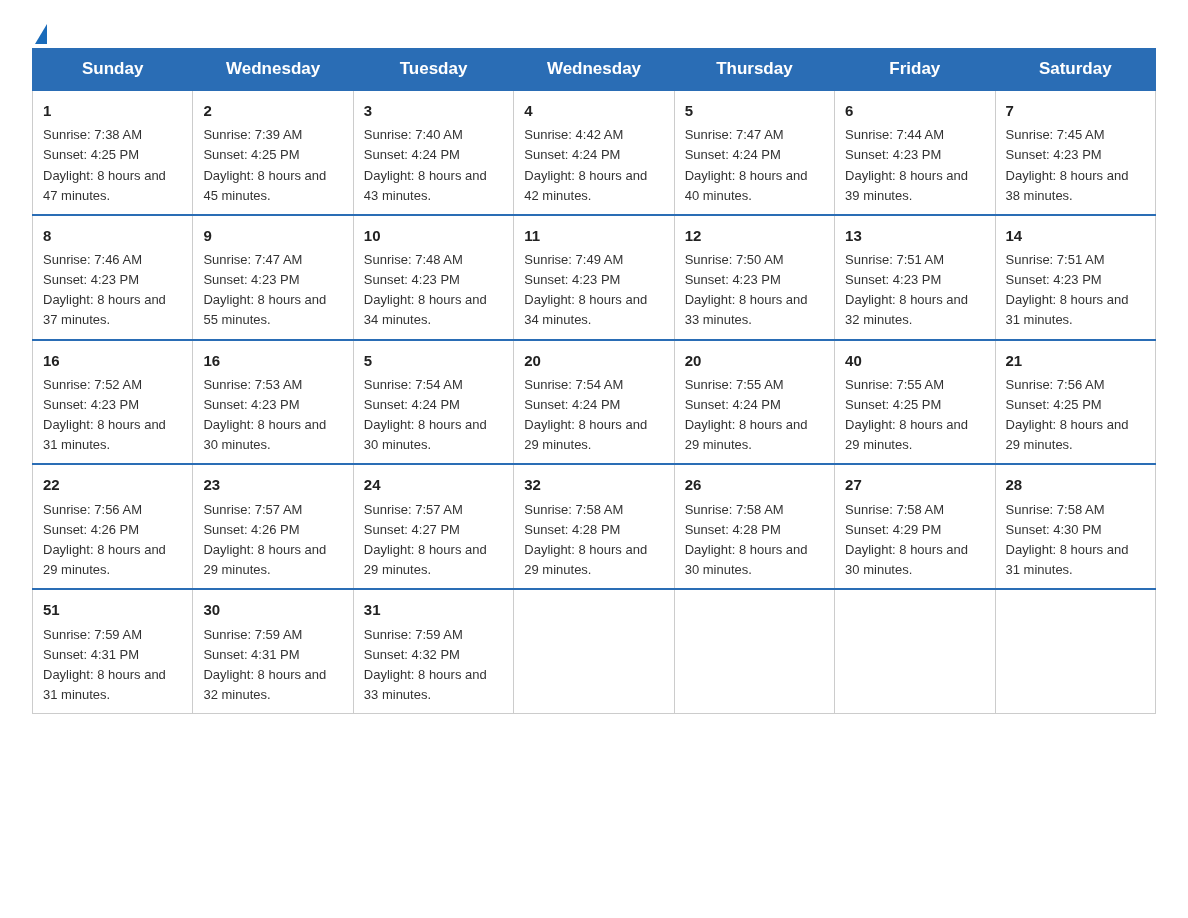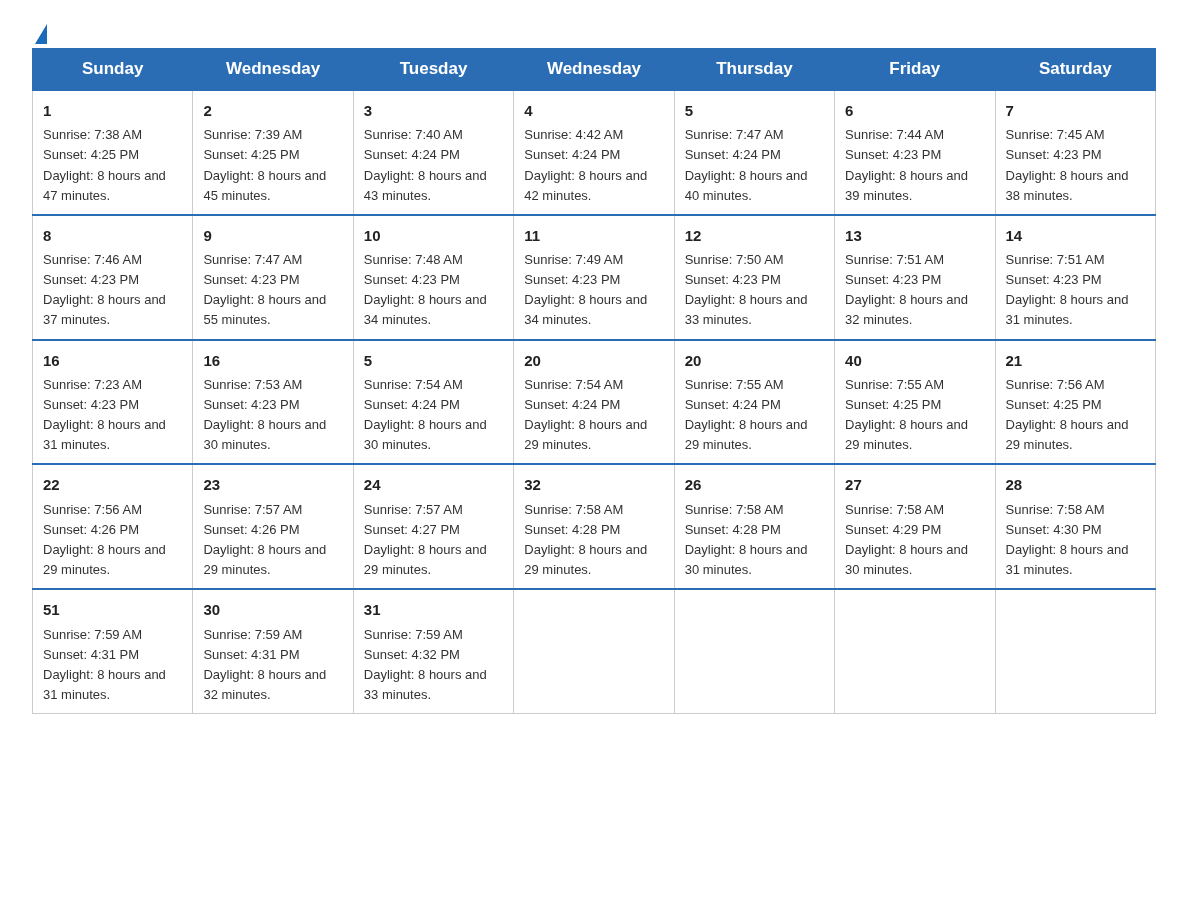--- a/index.html
+++ b/index.html
@@ -174,21 +174,21 @@
         </td>
         <td>
           <div class="cell-content"><span class="day-number">13</span><span>Sunrise: 7:51 AM</span><br><span>Sunset: 4:23 PM</span><br><span>Daylight: 8 hours and 32 minutes.</span></div>
         </td>
         <td>
           <div class="cell-content"><span class="day-number">14</span><span>Sunrise: 7:51 AM</span><br><span>Sunset: 4:23 PM</span><br><span>Daylight: 8 hours and 31 minutes.</span></div>
         </td>
       </tr>
       <tr>
         <td>
-          <div class="cell-content"><span class="day-number">16</span><span>Sunrise: 7:23 AM</span><br><span>Sunset: 4:23 PM</span><br><span>Daylight: 8 hours and 31 minutes.</span></div>
+          <div class="cell-content"><span class="day-number">16</span><span>Sunrise: 7:52 AM</span><br><span>Sunset: 4:23 PM</span><br><span>Daylight: 8 hours and 31 minutes.</span></div>
         </td>
         <td>
           <div class="cell-content"><span class="day-number">16</span><span>Sunrise: 7:53 AM</span><br><span>Sunset: 4:23 PM</span><br><span>Daylight: 8 hours and 30 minutes.</span></div>
         </td>
         <td>
           <div class="cell-content"><span class="day-number">5</span><span>Sunrise: 7:54 AM</span><br><span>Sunset: 4:24 PM</span><br><span>Daylight: 8 hours and 30 minutes.</span></div>
         </td>
         <td>
           <div class="cell-content"><span class="day-number">20</span><span>Sunrise: 7:54 AM</span><br><span>Sunset: 4:24 PM</span><br><span>Daylight: 8 hours and 29 minutes.</span></div>
         </td>

